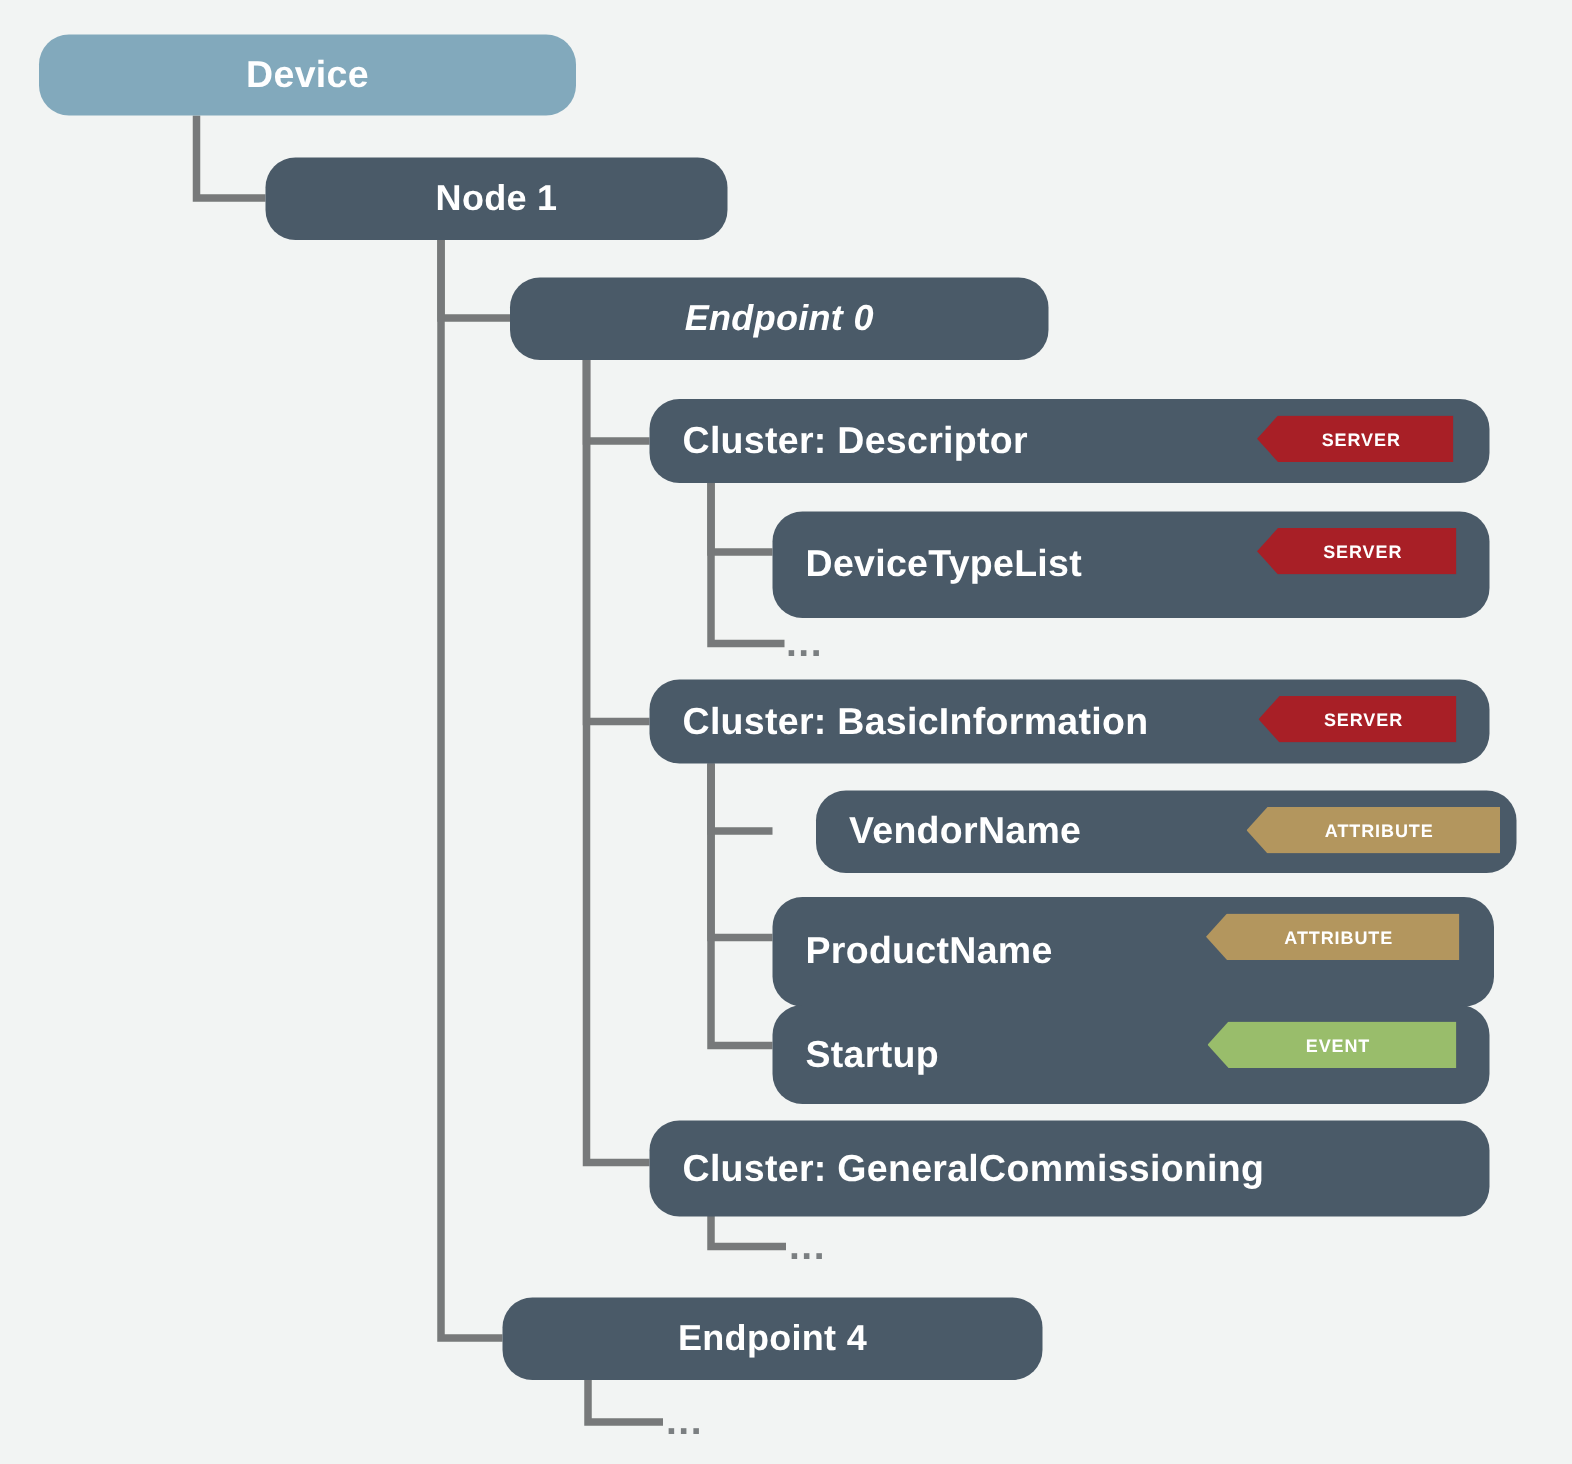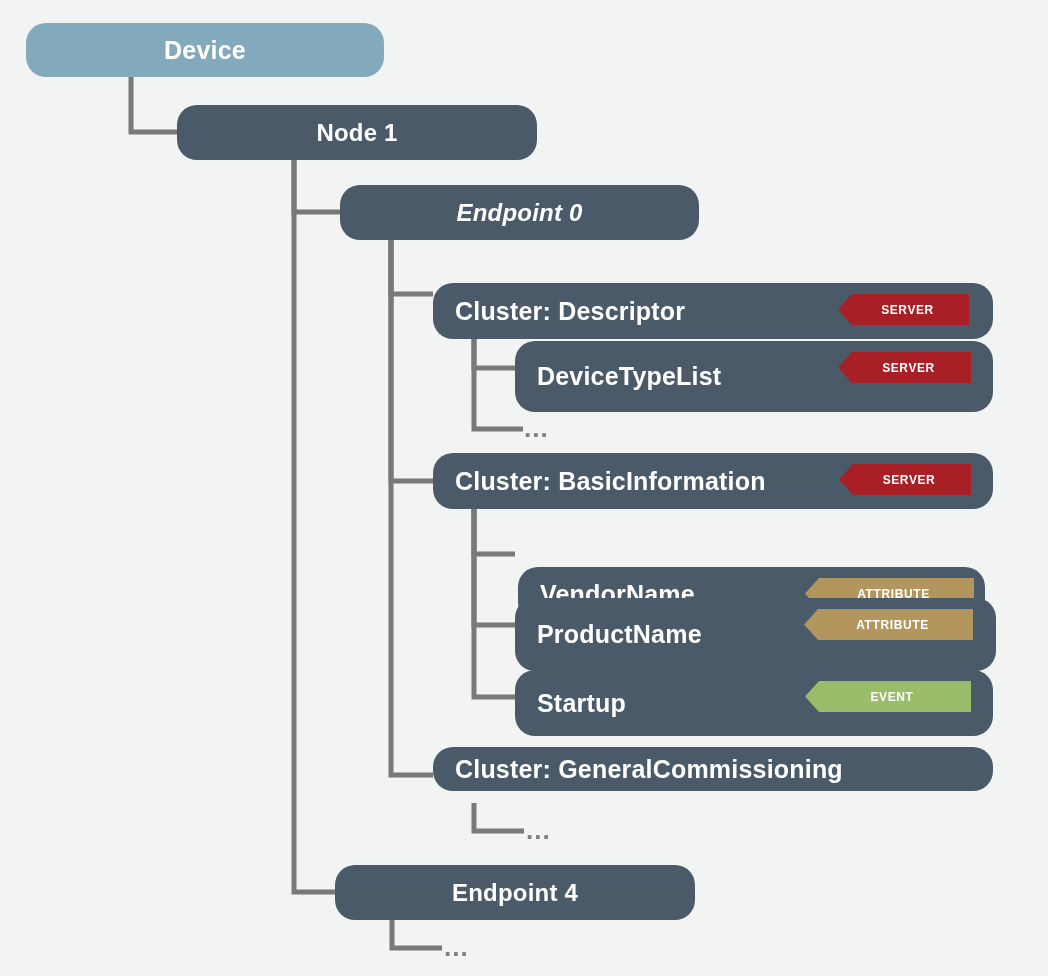--- a/index.html
+++ b/index.html
@@ -133,61 +133,61 @@
       <path d="M474,803 L474,831 L524,831"></path>
 
       <path d="M392,920 L392,948 L442,948"></path>
     </g>
   </svg>
 
   <div class="node-box level-root" style="left:26px; top:23px; width:358px; height:54px;">
     <span class="node-label">Device</span>
   </div>
 
-  <div class="node-box level-node" style="left:177px; top:105px; width:360px; height:55px;">
+  <div class="node-box level-node" style="left:177px; top:105px; width:308px; height:55px;">
     <span class="node-label">Node 1</span>
   </div>
 
   <div class="node-box level-endpoint" style="left:340px; top:185px; width:359px; height:55px;font-style:italic;">
     <span class="node-label">Endpoint 0</span>
   </div>
 
-  <div class="node-box level-cluster" style="left:433px; top:266px; width:560px; height:56px;margin-top:17px;">
+  <div class="node-box level-cluster" style="left:433px; top:266px; width:560px; height:56px;">
     <span class="node-label">Cluster: Descriptor</span>
     <span class="badge badge-server" style="left:405px; top:11px; height:31px; min-width:131px;">SERVER</span>
   </div>
 
   <div class="node-box level-leaf" style="left:515px; top:341px; width:478px; height:71px;">
     <span class="node-label">DeviceTypeList</span>
     <span class="badge badge-server" style="left:323px; top:11px; height:31px; min-width:133px;">SERVER</span>
   </div>
 
   <div class="ellipsis" style="left:524px; top:415px;">...</div>
 
   <div class="node-box level-cluster" style="left:433px; top:453px; width:560px; height:56px;">
     <span class="node-label">Cluster: BasicInformation</span>
     <span class="badge badge-server" style="left:406px; top:11px; height:31px; min-width:132px;">SERVER</span>
   </div>
 
-  <div class="node-box level-leaf" style="left:518px; top:527px; width:467px; height:55px;margin-top:40px;">
+  <div class="node-box level-leaf" style="left:544px; top:527px; width:467px; height:55px;">
     <span class="node-label">VendorName</span>
     <span class="badge badge-attribute" style="left:287px; top:11px; height:31px; min-width:169px;">ATTRIBUTE</span>
   </div>
 
   <div class="node-box level-leaf" style="left:515px; top:598px; width:481px; height:73px;">
     <span class="node-label">ProductName</span>
     <span class="badge badge-attribute" style="left:289px; top:11px; height:31px; min-width:169px;">ATTRIBUTE</span>
   </div>
 
   <div class="node-box level-leaf" style="left:515px; top:670px; width:478px; height:66px;">
     <span class="node-label">Startup</span>
     <span class="badge badge-event" style="left:290px; top:11px; height:31px; min-width:166px;">EVENT</span>
   </div>
 
-  <div class="node-box level-cluster" style="left:433px; top:747px; width:560px; height:44px;">
+  <div class="node-box level-cluster" style="left:433px; top:747px; width:560px; height:64px;">
     <span class="node-label">Cluster: GeneralCommissioning</span>
   </div>
 
   <div class="ellipsis" style="left:526px; top:817px;">...</div>
 
   <div class="node-box level-endpoint" style="left:335px; top:865px; width:360px; height:55px;">
     <span class="node-label">Endpoint 4</span>
   </div>
 
   <div class="ellipsis" style="left:444px; top:934px;">...</div>

